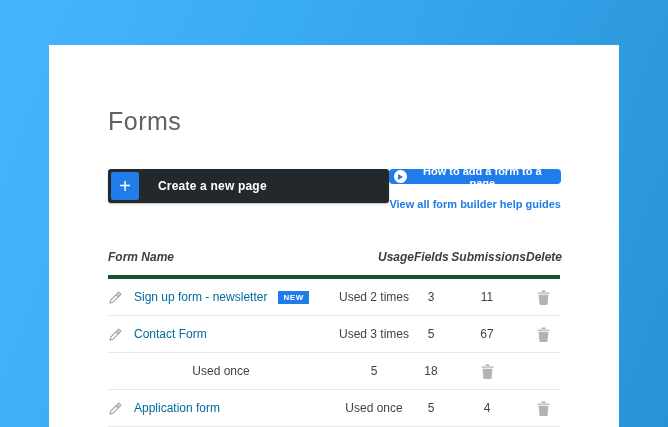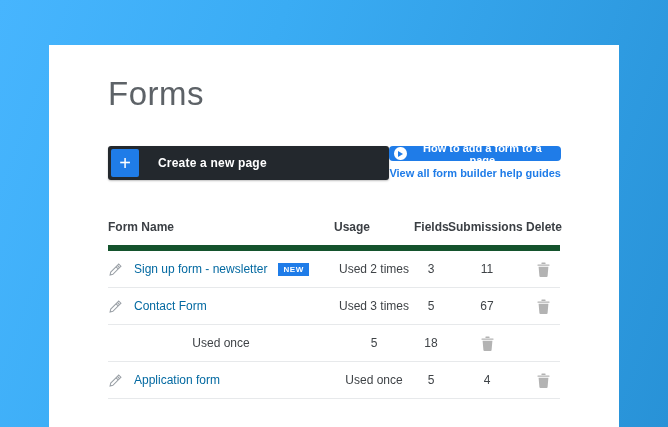--- a/index.html
+++ b/index.html
@@ -10,24 +10,25 @@
   }
   .card {
     position: absolute;
     left: 49px; top: 45px;
     width: 570px; height: 400px;
     background: #ffffff;
   }
   .content { padding: 30px 58px 0 59px; }
 
   .page-title {
-    font-size: 33px;
+    font-size: 25px;
     font-weight: 400;
     color: #5d6267;
     letter-spacing: 0.5px;
+    margin-top: 32px;
   }
 
   .actions-row {
     margin-top: 33px;
     display: flex;
     justify-content: space-between;
     align-items: flex-start;
   }
   .create-btn {
     width: 299px; height: 34px;
@@ -77,43 +78,44 @@
   }
   .play-triangle {
     width: 0; height: 0;
     border-top: 3px solid transparent;
     border-bottom: 3px solid transparent;
     border-left: 5px solid #1f7ce8;
     margin-left: 1px;
   }
   .help-btn .help-label { color: #ffffff; font-size: 11px; font-weight: bold; }
   .help-link {
-    margin-top: 6px;
+    margin-top: 14px;
     color: #1f7ce8;
     font-size: 11px;
     font-weight: bold;
     text-decoration: none;
     cursor: pointer;
   }
 
   .forms-table { margin-top: 40px; width: 452px; }
   .t-row {
     display: grid;
     grid-template-columns: 226px 80px 34px 78px 34px;
     align-items: center;
   }
   .t-head {
     padding-bottom: 11px;
-    border-bottom: 6px solid #14532d;
+    border-bottom: 4px solid #14532d;
+    font-style: italic;
   }
   .t-head .th {
     font-size: 12px;
     font-weight: bold;
     color: #3b3f44;
-    text-align: left;
+    text-align: right;
     white-space: nowrap;
   }
   .t-head .th:first-child { text-align: left; }
   .t-body-row {
     height: 37px;
     border-bottom: 1px solid #e7e9eb;
   }
   .cell { font-size: 12px; color: #3f4347; text-align: center; white-space: nowrap; }
   .name-cell {
     display: flex; align-items: center;

